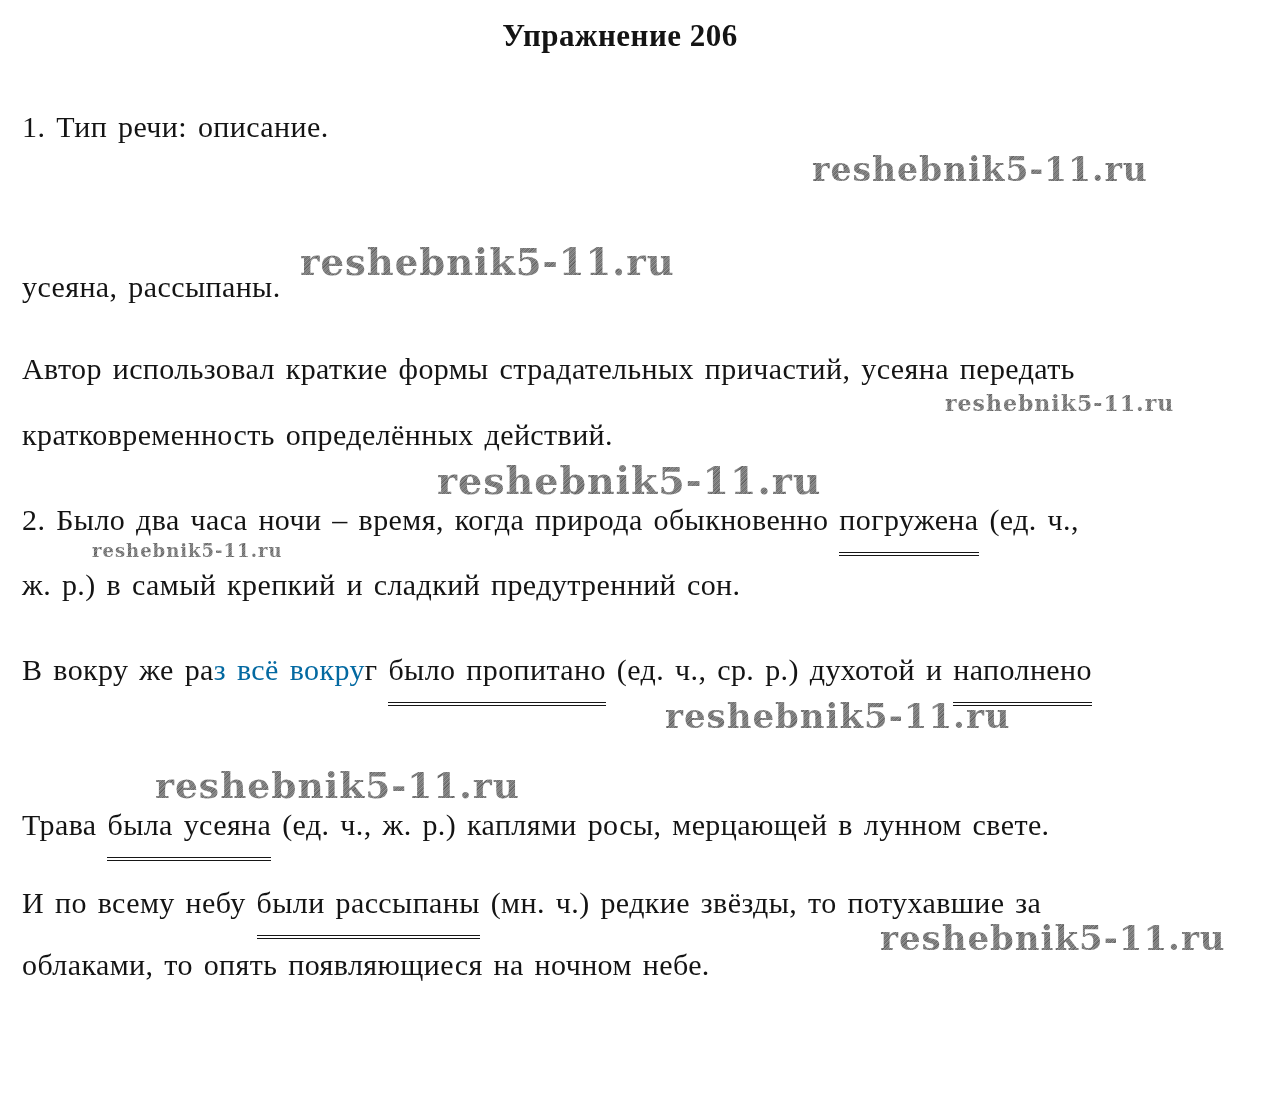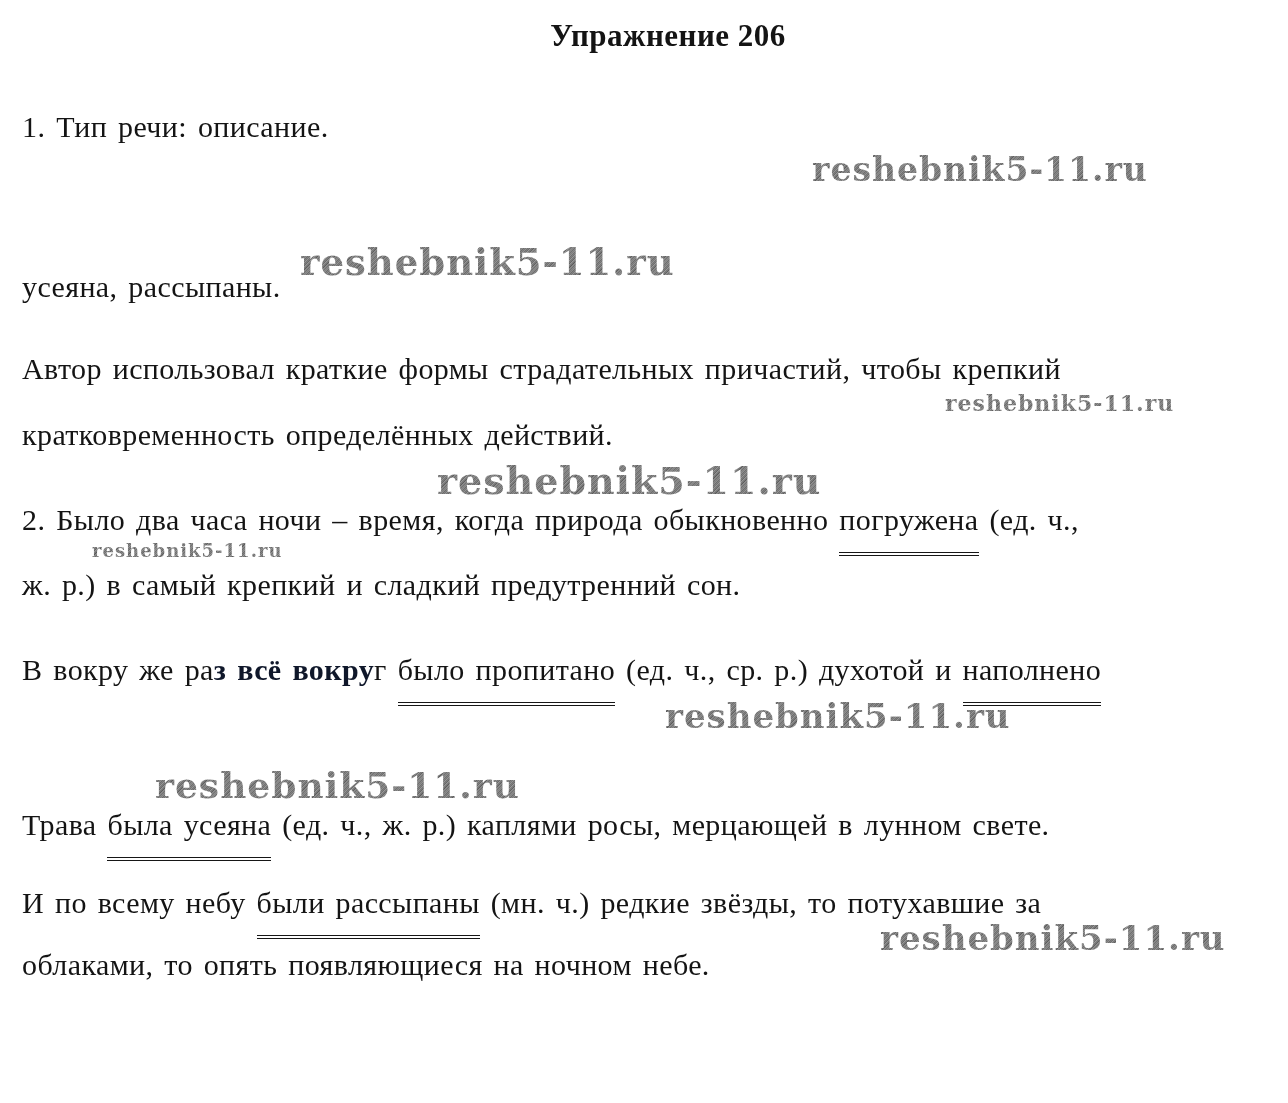--- a/index.html
+++ b/index.html
@@ -13,35 +13,34 @@
     overflow: hidden;
   }
   .title {
     position: absolute;
     left: 0; top: 18px;
     width: 1240px;
     text-align: center;
     font-size: 31px;
     font-weight: bold;
     letter-spacing: 0.5px;
-    padding-left: 48px;
   }
   .line {
     position: absolute;
     left: 22px;
     white-space: nowrap;
     font-size: 30px;
     letter-spacing: 0.4px;
     word-spacing: 3px;
   }
   .u {
     border-bottom: 4px double #161616;
     padding-bottom: 16px;
   }
-  .teal { color: #0f172a; font-weight: bold; }
+  .teal { color: #0369a1; }
   .hl-green {
     color: #3f7d5a;
     background: #bfe3cb;
     border-radius: 45%;
     padding: 0 1px;
   }
   .hl-pink {
     color: #c06880;
     background: #f6c9d5;
     border-radius: 45%;
@@ -94,21 +93,21 @@
 
   <div class="title">Упражнение 206</div>
 
   <div class="line p1">1. Тип речи: описание.</div>
 
   <div class="wm wm1">reshebnik5-11.ru</div>
 
   <div class="wm wm2">reshebnik5-11.ru</div>
   <div class="line p2l2">усеяна, рассыпаны.</div>
 
-  <div class="line p3l1">Автор использовал краткие формы страдательных причастий, чтобы крепкий</div>
+  <div class="line p3l1">Автор использовал краткие формы страдательных причастий, усеяна передать</div>
   <div class="wm wm3">reshebnik5-11.ru</div>
   <div class="line p3l2">кратковременность определённых действий.</div>
 
   <div class="wm wm4">reshebnik5-11.ru</div>
 
   <div class="line p4l1">
     <span>2. Было два часа ночи – время, когда природа обыкновенно </span><span class="u">погружена</span><span> (ед. ч.,</span>
   </div>
   <div class="wm wm5">reshebnik5-11.ru</div>
   <div class="line p4l2">ж. р.) в самый крепкий и сладкий предутренний сон.</div>

